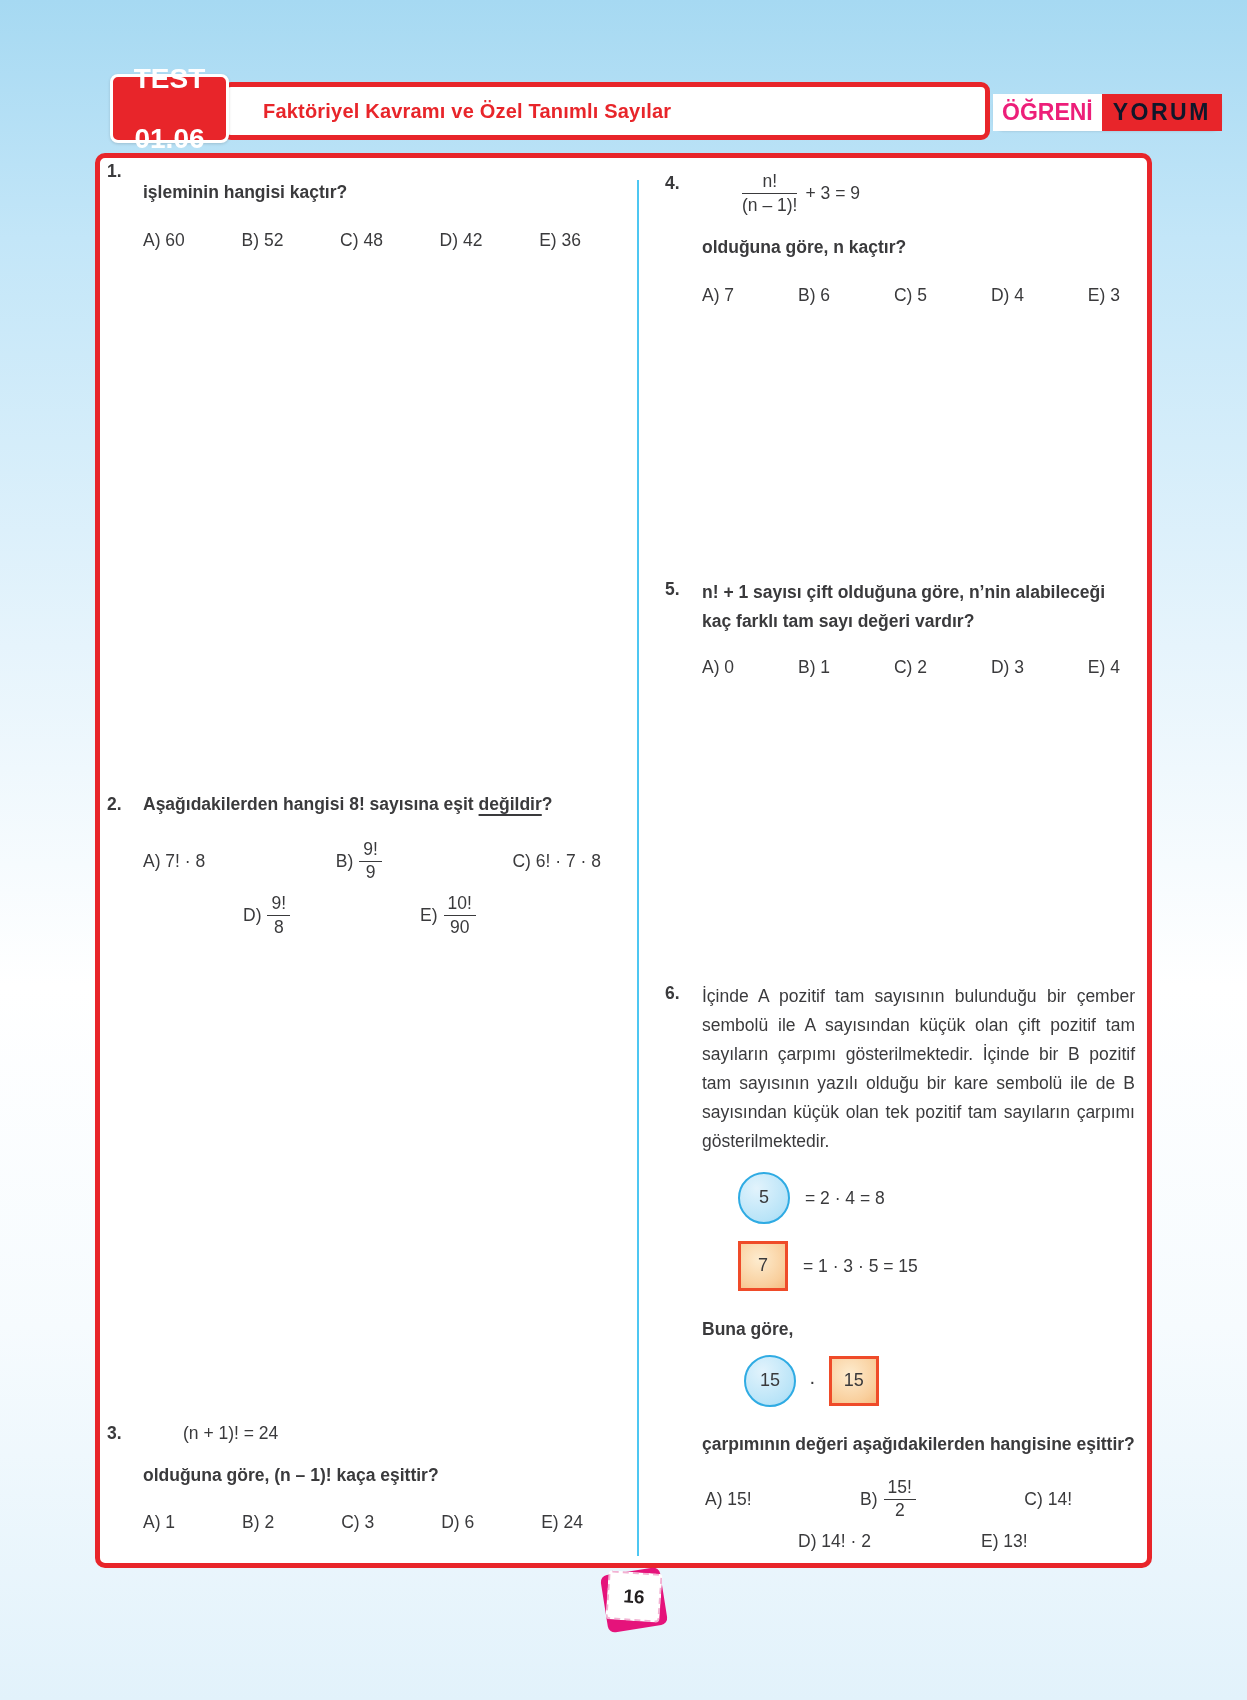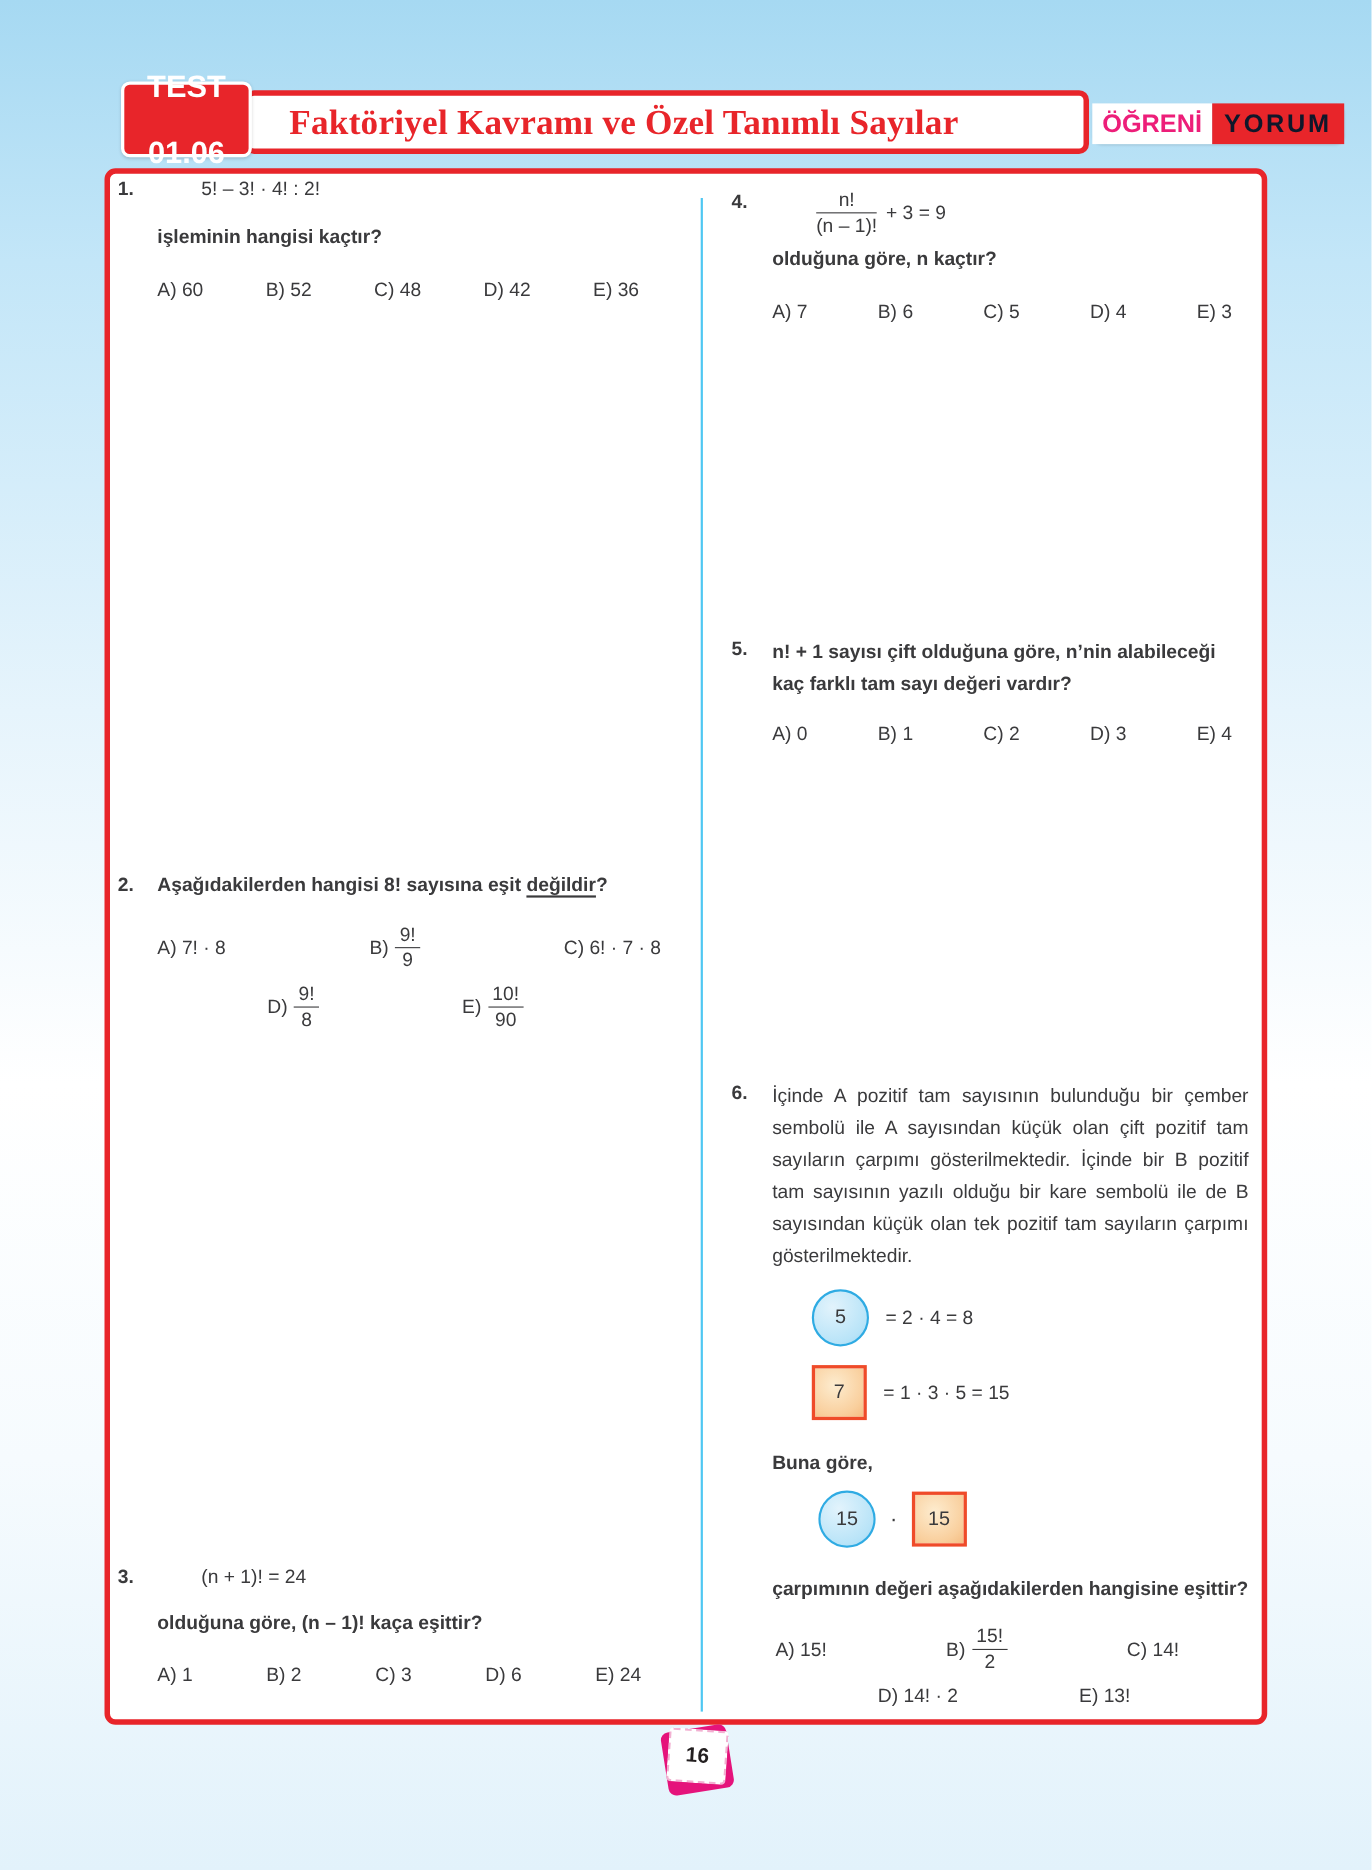--- a/index.html
+++ b/index.html
@@ -13,21 +13,21 @@
       #ffffff 58%, #f6fbfe 78%, #e2f2fb 100%);
   }
 
   
   .title-bar {
     position:absolute; left:222px; top:82px; width:768px; height:58px;
     background:#ffffff; border:5px solid var(--accent-red,#e8252a); border-radius:9px;
     display:flex; align-items:center; padding-left:36px;
   }
   .title-bar .page-title {
-    color:var(--accent-red,#e8252a); font-weight:bold; font-size:32px; letter-spacing:.2px;font-family:Liberation Serif, serif;
+    color:var(--accent-red,#e8252a); font-weight:bold; font-size:20px; letter-spacing:.2px;
   }
   .test-box {
     position:absolute; left:110px; top:74px; width:119px; height:69px;
     background:var(--accent-red,#e8252a); border:3px solid #ffffff; border-radius:8px;
     color:#ffffff; font-weight:bold; font-size:28px; line-height:1.13;
     display:flex; flex-direction:column; align-items:center; justify-content:center;
     box-shadow:0 1px 3px rgba(0,0,0,.15);
     gap:28px;
   }
   .brand {
@@ -76,21 +76,21 @@
 
   
   .q3 { left:107px; top:1422px; width:476px; }
   .q3 .q-prompt { margin-top:19px; }
   .q3 .opts { margin-top:24px; width:440px; }
 
   
   .q4 { left:665px; top:172px; width:468px; }
   .q4 .eq-row { display:flex; align-items:center; padding-left:40px; }
   .q4 .eq-rest { margin-left:8px; }
-  .q4 .q-prompt { margin-top:9px; }
+  .q4 .q-prompt { margin-top:21px; }
   .q4 .opts { margin-top:25px; width:418px; }
 
   
   .q5 { left:665px; top:578px; width:470px; }
   .q5 .q-prompt { line-height:1.65; width:433px; }
   .q5 .opts { margin-top:20px; width:418px; }
 
   
   .q6 { left:665px; top:982px; width:470px; }
   .q6 .q-text { width:433px; text-align:justify; line-height:29px; }
@@ -148,21 +148,20 @@
     <span class="brand-left">ÖĞRENİ</span>
     <span class="brand-right">YORUM</span>
   </div>
 
   <div class="content-box"></div>
   <div class="column-divider"></div>
 
   <div class="q q1">
     <span class="q-num">1.</span>
     <div class="q-body">
-      <span class="q-formula">5! – 3! · 4! : 2!</span>
       <div class="q-prompt">işleminin hangisi kaçtır?</div>
       <div class="opts">
         <span class="opt">A) 60</span>
         <span class="opt">B) 52</span>
         <span class="opt">C) 48</span>
         <span class="opt">D) 42</span>
         <span class="opt">E) 36</span>
       </div>
     </div>
   </div>

